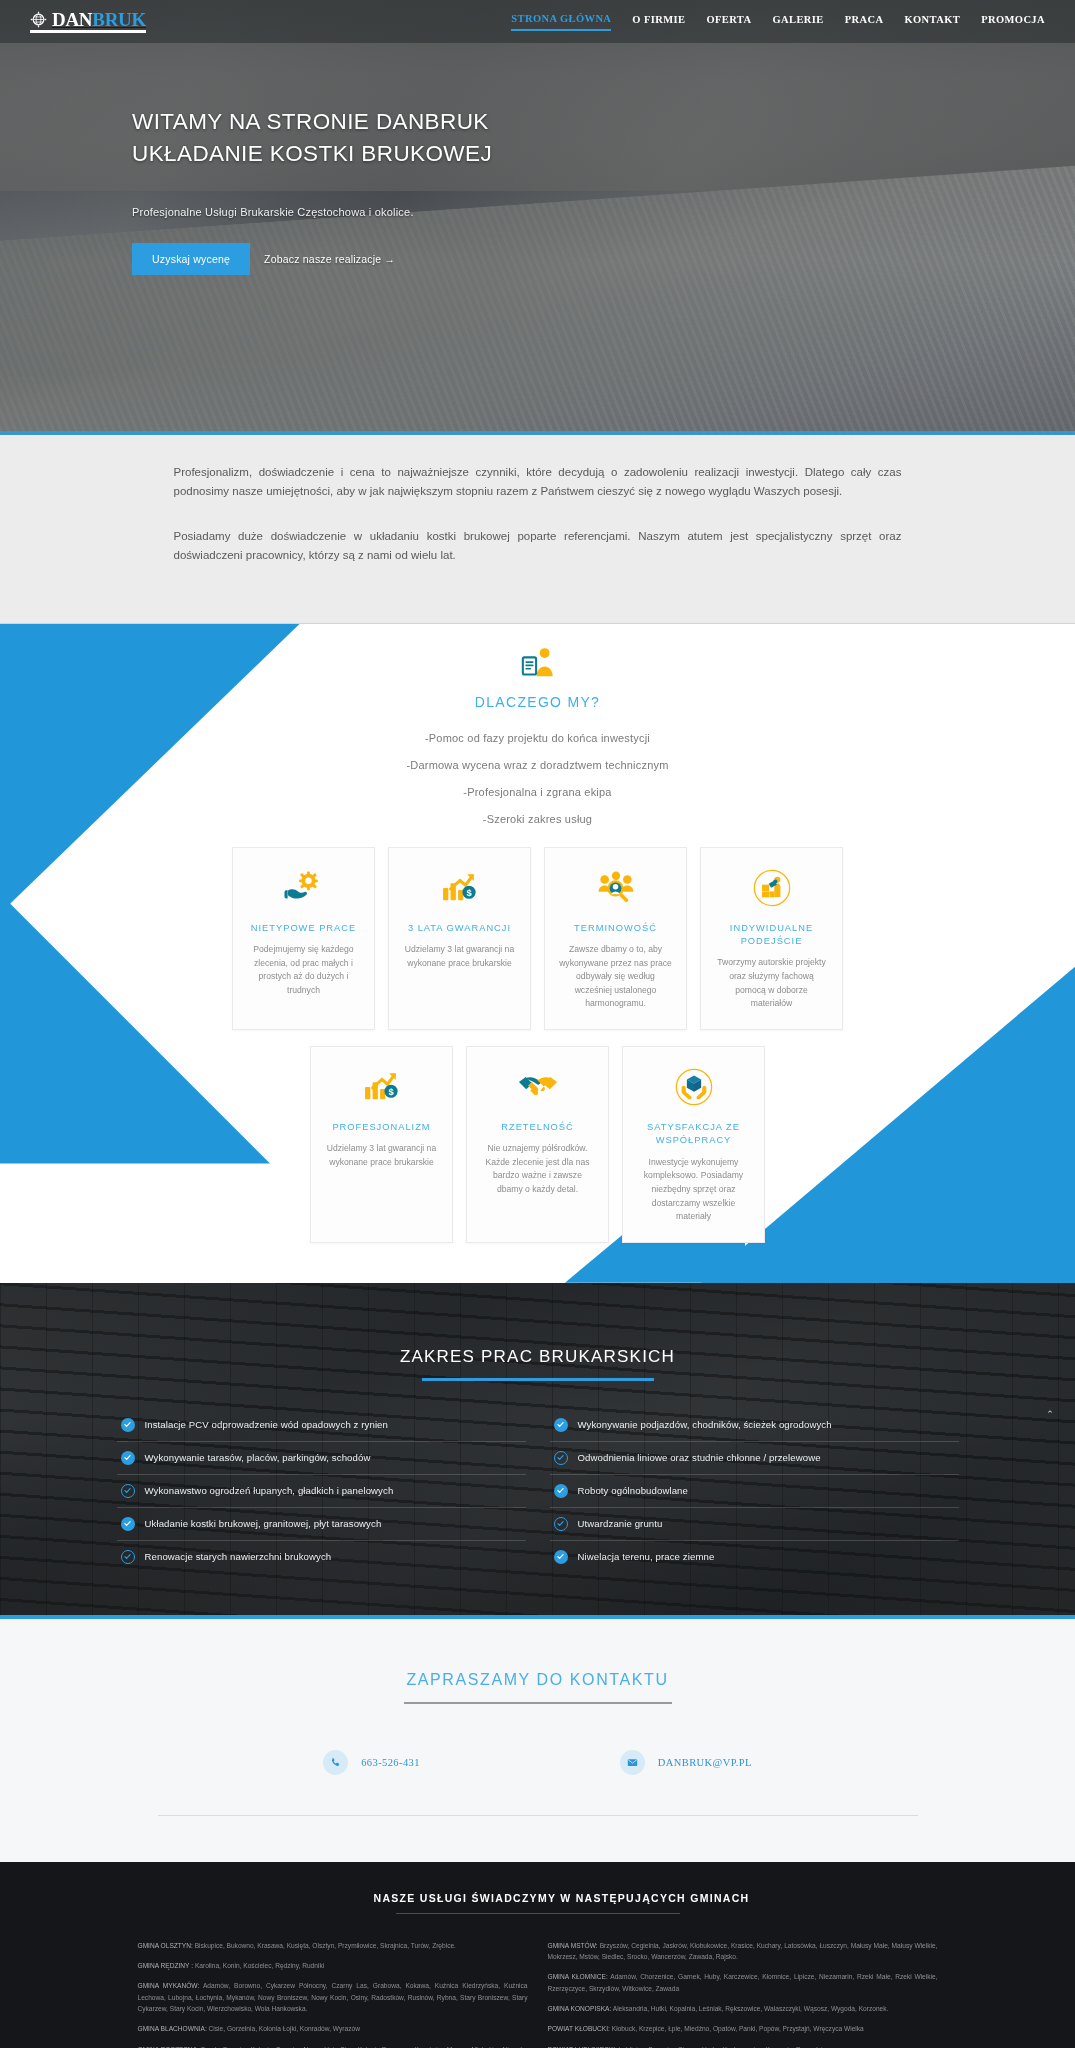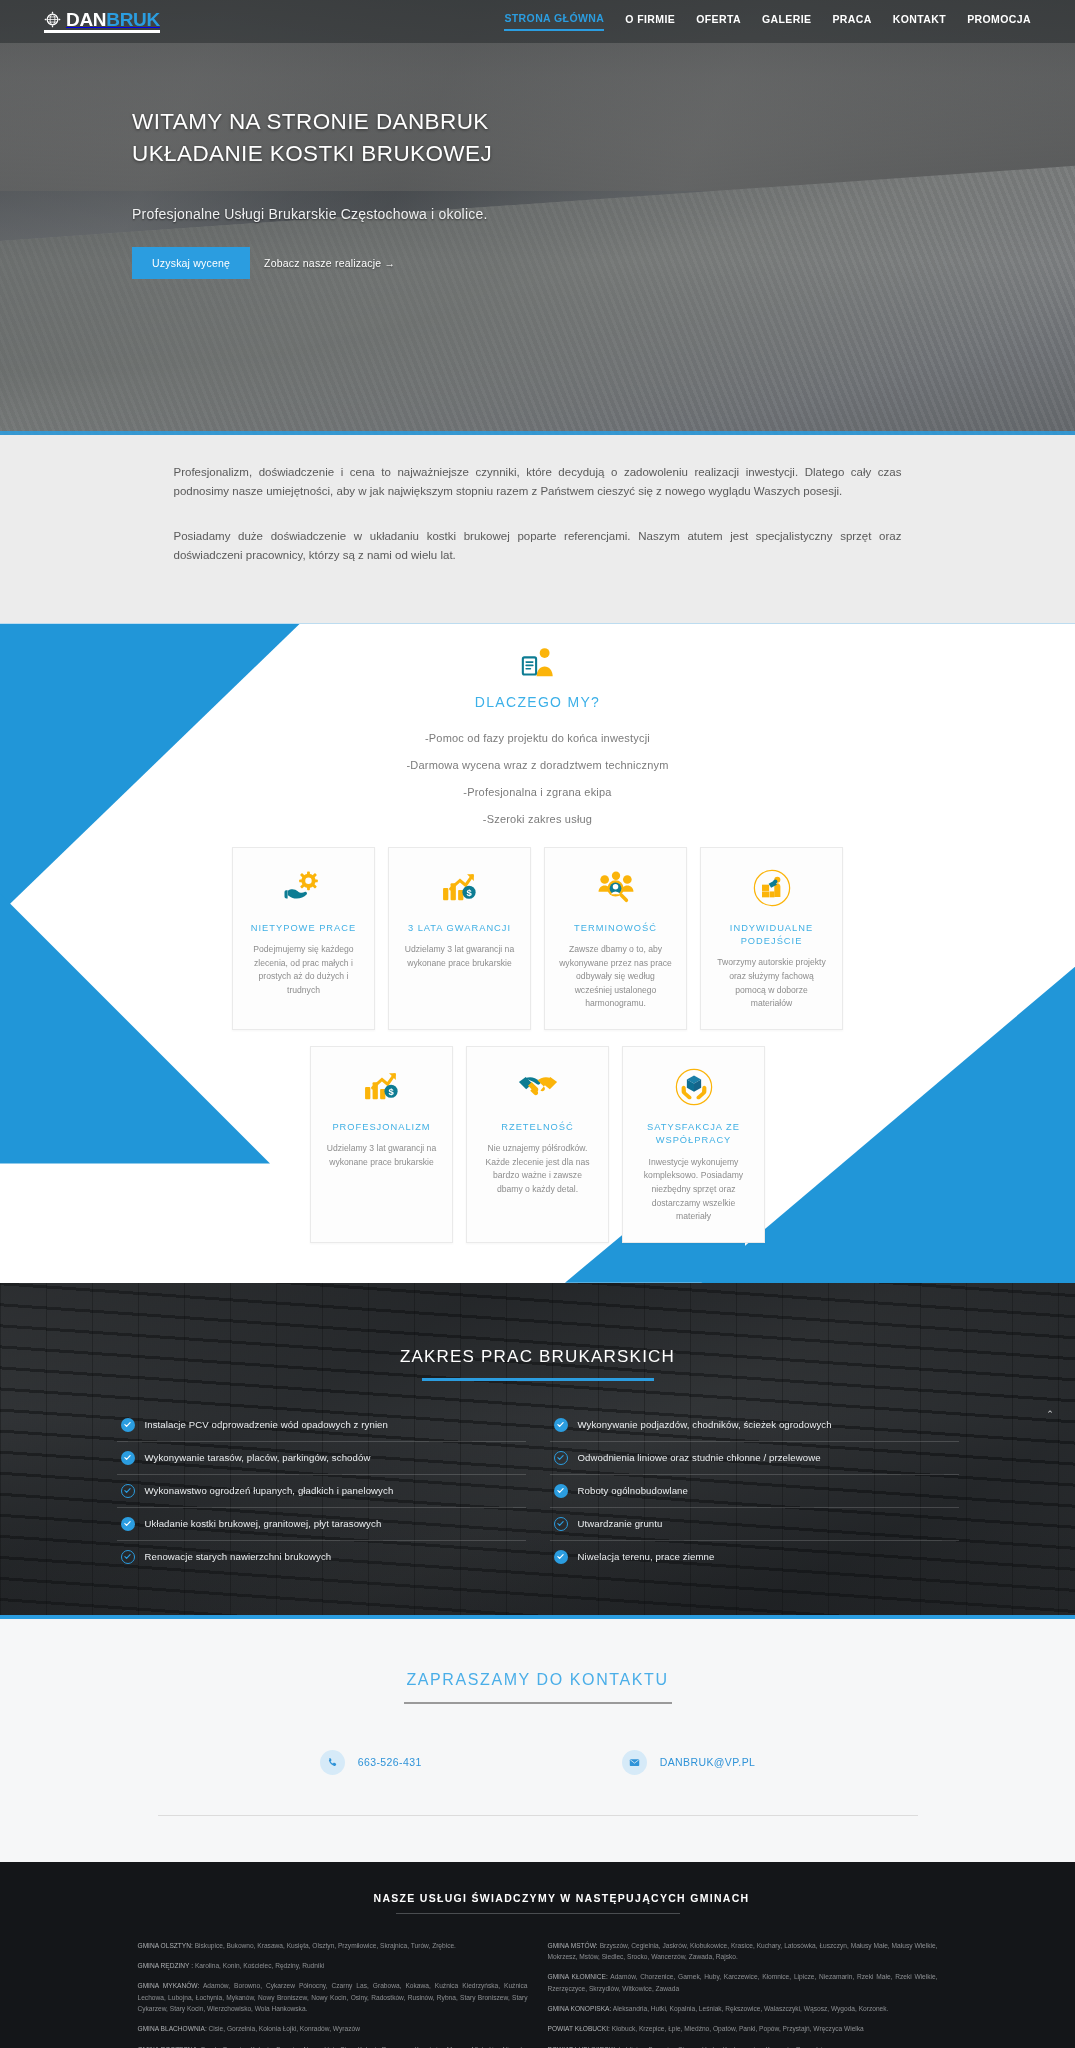--- a/index.html
+++ b/index.html
@@ -20,33 +20,33 @@
   .hero-bg:after{content:"";position:absolute;left:-10%;top:46%;width:130%;height:70%;
     background:
       radial-gradient(ellipse at 18% 20%, rgba(118,122,118,.55) 0 22%, rgba(0,0,0,0) 60%),
       repeating-linear-gradient(72deg, rgba(255,255,255,.06) 0 3px, rgba(0,0,0,.05) 3px 7px),
       linear-gradient(170deg,#9b9e9d 0%,#b3b5b2 35%,#93969a 70%,#7e8184 100%);
     transform:rotate(-4deg);}
   .hero-dark{position:absolute;inset:0;background:linear-gradient(180deg,rgba(30,33,36,.55),rgba(45,48,52,.30) 60%,rgba(40,44,48,.35));}
   .hero-bottom-line{position:absolute;left:0;right:0;bottom:0;height:4px;background:#2b9de0;opacity:.85;}
 
   .navbar{position:absolute;top:0;left:0;right:0;height:43px;display:flex;align-items:center;
-    justify-content:space-between;padding:0 44px;z-index:6;background:rgba(25,28,32,.42);}
+    justify-content:space-between;padding:0 30px;z-index:6;background:rgba(25,28,32,.42);font-family:Liberation Serif, serif;}
   .logo{display:flex;align-items:center;gap:5px;border-bottom:3px solid #fff;padding-bottom:1px;}
   .logo-mark{width:17px;height:17px;position:relative;flex:0 0 auto;}
   .logo-mark svg{display:block}
   .logo-text{font-size:19px;font-weight:700;letter-spacing:-.3px;line-height:1;}
   .logo-dan{color:#fff}.logo-bruk{color:#2b9de0}
   .nav{display:flex;align-items:center;gap:21px;}
   .nav a{color:#fff;font-size:10.5px;letter-spacing:.4px;text-decoration:none;font-weight:600;padding-bottom:5px;}
   .nav a.active{color:#2b9de0;border-bottom:2px solid #2b9de0;}
 
   .hero-inner{position:relative;z-index:5;padding:106px 0 0 132px;}
   .hero-h1{color:#fff;font-size:22.5px;line-height:1.42;font-weight:400;letter-spacing:.4px;text-shadow:0 1px 3px rgba(0,0,0,.5);}
-  .hero-sub{color:#f0f1f2;font-size:14px;margin-top:36px;letter-spacing:.2px;text-shadow:0 1px 2px rgba(0,0,0,.6);}
+  .hero-sub{color:#f0f1f2;font-size:11px;margin-top:36px;letter-spacing:.2px;text-shadow:0 1px 2px rgba(0,0,0,.6);}
   .hero-cta{margin-top:25px;display:flex;align-items:center;gap:14px;}
   .btn-primary{background:#2b9de0;color:#fff;border:0;font-size:10.5px;padding:10px 20px;cursor:pointer;
     font-family:inherit;letter-spacing:.2px;}
   .btn-link{color:#fff;font-size:10.5px;text-decoration:none;letter-spacing:.2px;text-shadow:0 1px 2px rgba(0,0,0,.5);}
 
   
   .intro{background:#ececec;padding:28px 0 58px;}
   .intro-wrap{width:728px;margin:0 auto;}
   .intro p{font-size:11.5px;line-height:1.62;color:#5a5a5a;text-align:justify;}
   .intro p+p{margin-top:27px;}
@@ -95,21 +95,21 @@
   .check{flex:0 0 auto;width:14px;height:14px;border-radius:50%;background:#2b9de0;display:flex;align-items:center;justify-content:center;}
   .check.hollow{background:transparent;border:1.5px solid #2b9de0;}
   .check svg{display:block}
   .scope-item span{color:#eceff1;font-size:9.6px;letter-spacing:.1px;}
 
   
   .contact{background:#f6f7f8;padding:52px 0 46px;text-align:center;}
   .contact-title{color:#4aaee8;font-size:16px;letter-spacing:1.6px;font-weight:400;}
   .contact-rule{width:268px;height:2px;background:#9a9a9a;margin:13px auto 0;}
   .contact-row{margin-top:46px;display:flex;justify-content:center;gap:200px;}
-  .contact-item{display:flex;align-items:center;gap:13px;text-decoration:none;}
+  .contact-item{display:flex;align-items:center;gap:13px;text-decoration:none;font-family:Liberation Serif, serif;}
   .ci-circle{width:25px;height:25px;border-radius:50%;background:#d6eaf8;display:flex;align-items:center;justify-content:center;}
   .ci-text{color:#2f93d8;font-size:10.5px;letter-spacing:.4px;}
   .contact-bottom-rule{width:760px;height:1px;background:#dcdcdc;margin:40px auto 0;}
 
   
   .footer{background:#141619;padding:30px 0 0;}
   .footer-title{color:#fff;text-align:center;font-size:10.5px;letter-spacing:1.3px;font-weight:700;margin-left:48px;}
   .footer-rule{width:284px;height:1px;background:#4a4d50;margin:9px auto 26px;}
   .footer-cols{width:800px;margin:0 auto;display:grid;grid-template-columns:1fr 1fr;column-gap:20px;}
   .gmina{color:#8c8f92;font-size:6.6px;line-height:1.72;text-align:justify;margin-bottom:9px;}

